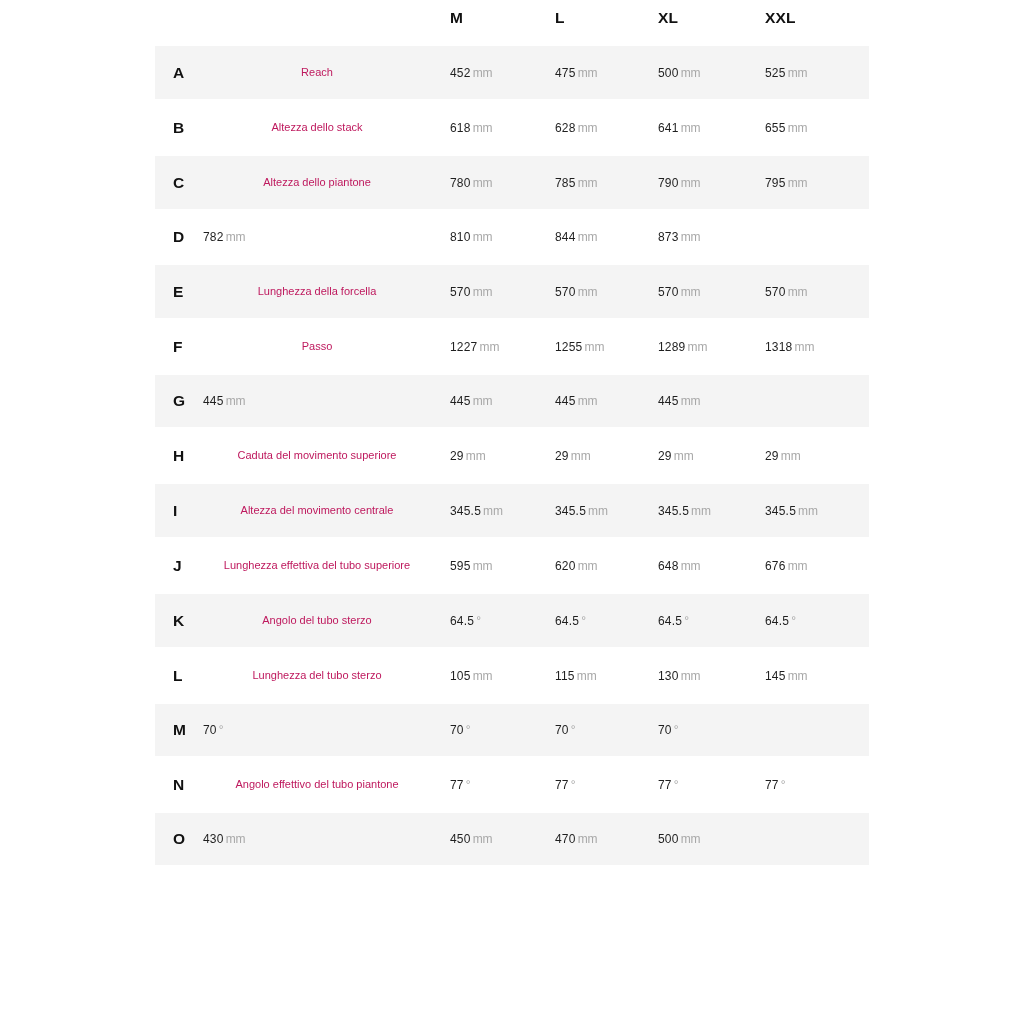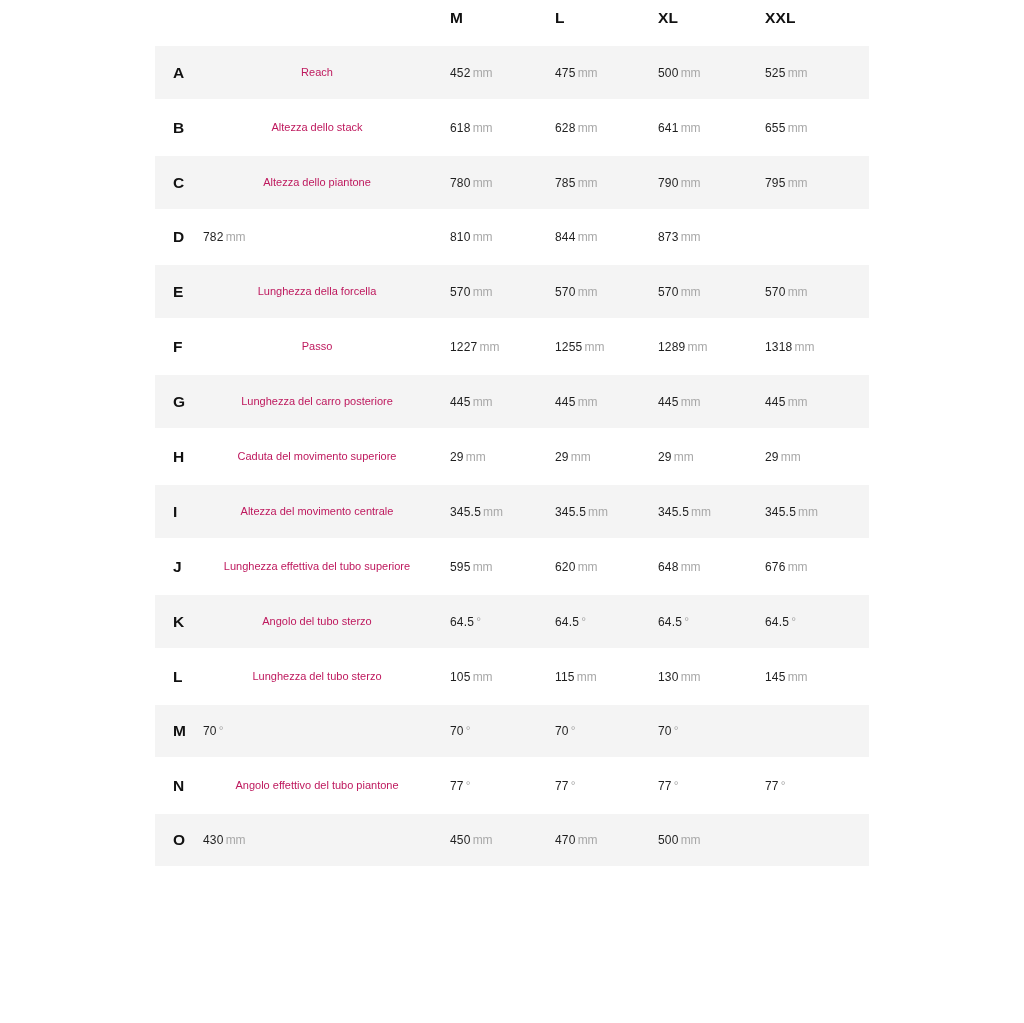--- a/index.html
+++ b/index.html
@@ -142,21 +142,20 @@
     <div class="cell-letter">F</div>
     <div class="cell-label">Passo</div>
     <div class="cell-value"><span class="val-num">1227</span><span class="val-unit">mm</span></div>
     <div class="cell-value"><span class="val-num">1255</span><span class="val-unit">mm</span></div>
     <div class="cell-value"><span class="val-num">1289</span><span class="val-unit">mm</span></div>
     <div class="cell-value"><span class="val-num">1318</span><span class="val-unit">mm</span></div>
   </div>
 
   <div class="grid-row t-row shaded">
     <div class="cell-letter">G</div>
-    <div class="cell-label">Lunghezza del carro posteriore</div>
     <div class="cell-value"><span class="val-num">445</span><span class="val-unit">mm</span></div>
     <div class="cell-value"><span class="val-num">445</span><span class="val-unit">mm</span></div>
     <div class="cell-value"><span class="val-num">445</span><span class="val-unit">mm</span></div>
     <div class="cell-value"><span class="val-num">445</span><span class="val-unit">mm</span></div>
   </div>
 
   <div class="grid-row t-row plain">
     <div class="cell-letter">H</div>
     <div class="cell-label">Caduta del movimento superiore</div>
     <div class="cell-value"><span class="val-num">29</span><span class="val-unit">mm</span></div>

